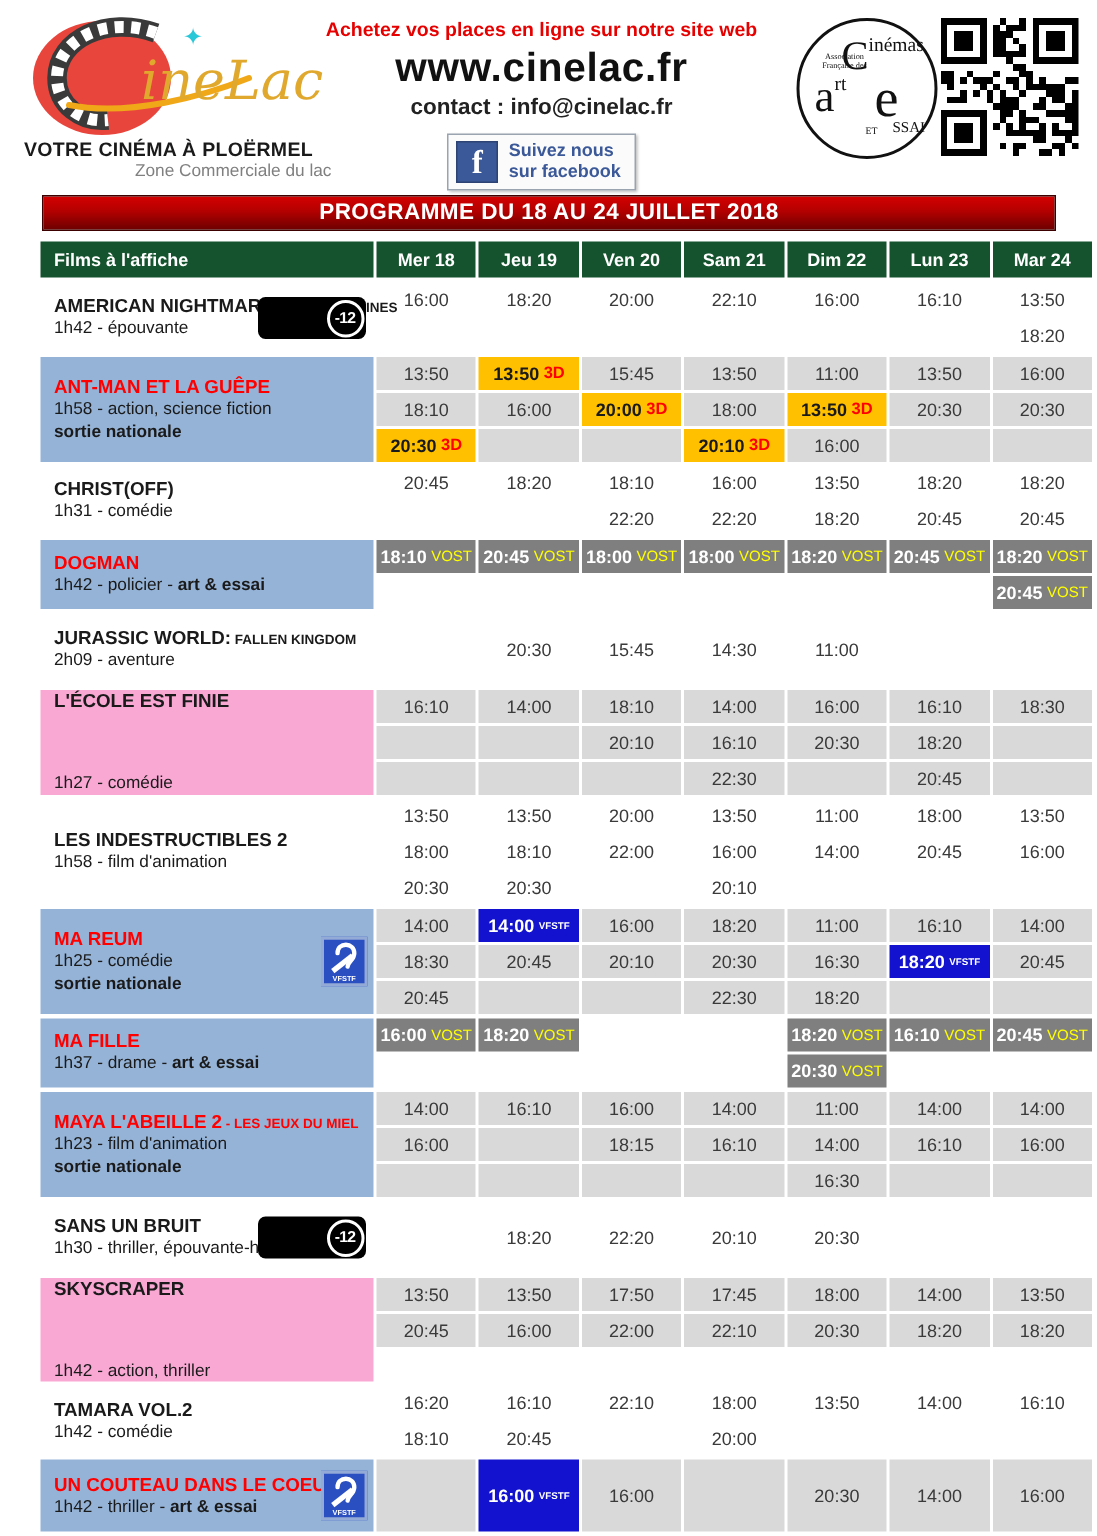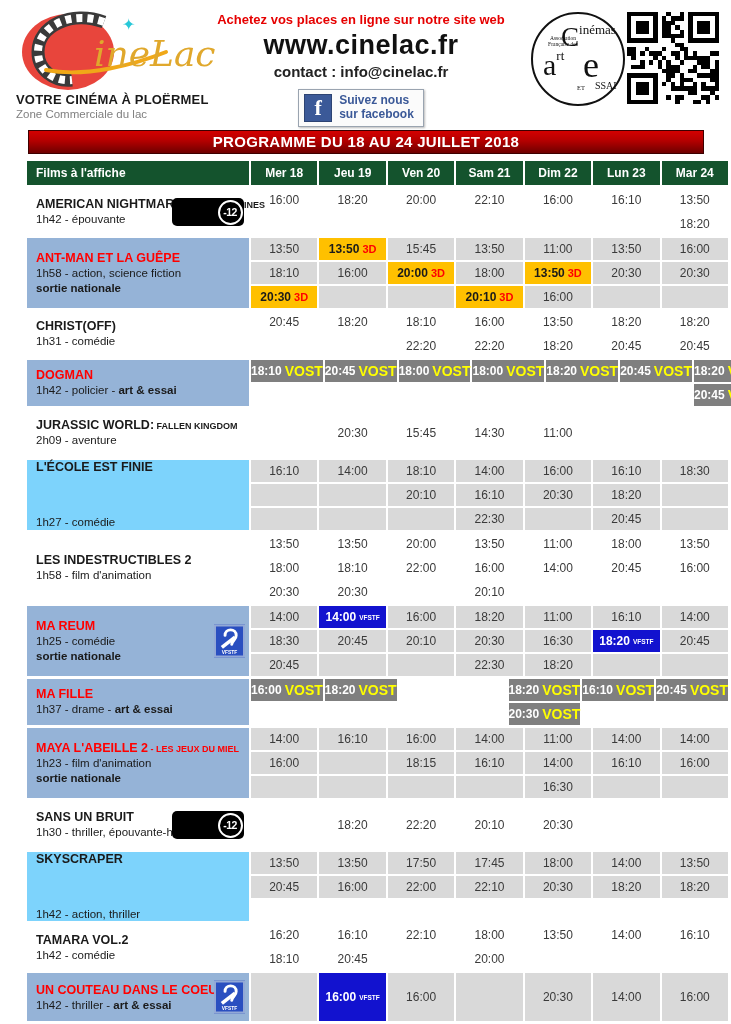--- a/index.html
+++ b/index.html
@@ -3,21 +3,21 @@
 <meta charset="utf-8">
 <style>
   html,body{margin:0;padding:0;background:#fff;}
   body{width:731px;height:1024px;overflow:hidden;font-family:"Liberation Sans",sans-serif;position:relative;}
   .page{position:relative;width:731px;height:1024px;background:#fff;}
 
   
   .logo-area{position:absolute;left:16px;top:8px;width:205px;}
   .logo-svg{display:block;}
   .cinema-name{font-size:13px;font-weight:bold;color:#1a1a1a;letter-spacing:.2px;margin-top:2px;}
-  .cinema-zone{font-size:11.5px;color:#808080;margin-top:1px;}
+  .cinema-zone{font-size:11.5px;color:#808080;margin-top:1px;text-align:right;}
 
   .center-col{position:absolute;left:212px;top:12px;width:298px;text-align:center;}
   .promo{color:#e60000;font-weight:bold;font-size:13px;}
   .website{color:#111;font-weight:bold;font-size:27px;margin-top:3px;letter-spacing:.5px;}
   .contact{color:#222;font-weight:bold;font-size:15px;margin-top:2px;}
   .fb-box{display:inline-flex;align-items:center;gap:7px;margin-top:9px;border:1px solid #9aa4b0;background:#fbfbfb;box-shadow:1px 1px 2px #bbb;padding:4px 9px 4px 5px;}
   .fb-icon{width:26px;height:26px;background:#3b5998;color:#fff;font-family:"Liberation Serif",serif;font-weight:bold;font-size:22px;display:flex;align-items:flex-end;justify-content:center;line-height:26px;border:1px solid #2d4373;}
   .fb-text{color:#3b5998;font-weight:bold;font-size:12px;line-height:1.15;text-align:left;}
 
   .ae-logo{position:absolute;left:531px;top:12px;width:90px;height:90px;border:2px solid #111;border-radius:50%;background:#fff;font-family:"Liberation Serif",serif;}
@@ -40,21 +40,21 @@
   
   .sched{position:absolute;left:27px;top:161px;width:701px;}
   .grid-row{display:grid;grid-template-columns:222px repeat(7,1fr);gap:2px;}
   .sched-header .hcell{background:#14532d;color:#fff;font-weight:bold;font-size:12px;height:24px;display:flex;align-items:center;justify-content:center;}
   .sched-header .hcell.first{justify-content:flex-start;padding-left:9px;}
   .sched-header{margin-bottom:4px;}
 
   .film-block{margin-top:3px;}
   .film-label{position:relative;display:flex;flex-direction:column;justify-content:center;padding-left:9px;padding-right:36px;}
   .lbl-blue{background:#95b3d7;}
-  .lbl-gray{background:#7dd3fc;gap:40px;}
+  .lbl-gray{background:#f9a8d4;gap:40px;}
   .lbl-white{background:transparent;}
   .film-title{font-size:12.5px;font-weight:bold;color:#1a1a1a;line-height:1.2;white-space:nowrap;}
   .film-title.red{color:#f00;}
   .film-title .t-suffix{font-size:9px;}
   .film-sub{font-size:11.5px;color:#1a1a1a;line-height:1.25;}
   .film-note{font-size:11.5px;color:#1a1a1a;font-weight:bold;line-height:1.25;}
 
   .badge12{position:absolute;right:5px;top:50%;transform:translateY(-50%);width:28px;height:28px;background:#000;border-radius:5px;display:flex;align-items:center;justify-content:center;padding-left:44px;}
   .badge12 span{width:21px;height:21px;border:2px solid #fff;border-radius:50%;color:#fff;font-size:10.5px;font-weight:bold;display:flex;align-items:center;justify-content:center;letter-spacing:-.5px;}
   .ear-icon{position:absolute;right:4px;top:50%;transform:translateY(-50%);width:27px;height:29px;background:#2a4fc0;border:2px solid #93a9d6;}
@@ -62,21 +62,21 @@
 
   .day-col{display:flex;flex-direction:column;gap:2px;}
   .tcell{height:22px;display:flex;align-items:center;justify-content:center;font-size:12px;color:#3a3a3a;gap:3px;}
   .bg-gray{background:#d9d9d9;}
   .bg-none,.ghost{background:transparent;}
   .tag-3d{background:#ffc000;}
   .tag-3d .time{font-weight:bold;color:#1a1a1a;}
   .tag-3d .tag{font-weight:bold;color:#f00;font-size:11px;}
   .tag-vost{background:#7f7f7f;}
   .tag-vost .time{font-weight:bold;color:#fff;}
-  .tag-vost .tag{font-weight:bold;color:#ff0;font-size:14px;}
+  .tag-vost .tag{font-weight:normal;color:#ff0;font-size:10px;}
   .tag-vfstf{background:#1212cf;}
   .tag-vfstf .time{font-weight:bold;color:#fff;}
   .tag-vfstf .tag{font-weight:bold;color:#fff;font-size:6.5px;}
   .single .day-col{height:100%;min-height:48px;}
   .single .tcell{height:auto;flex:1;}
   .single .film-label{min-height:48px;}
 </style>
 </head>
 <body>
 

